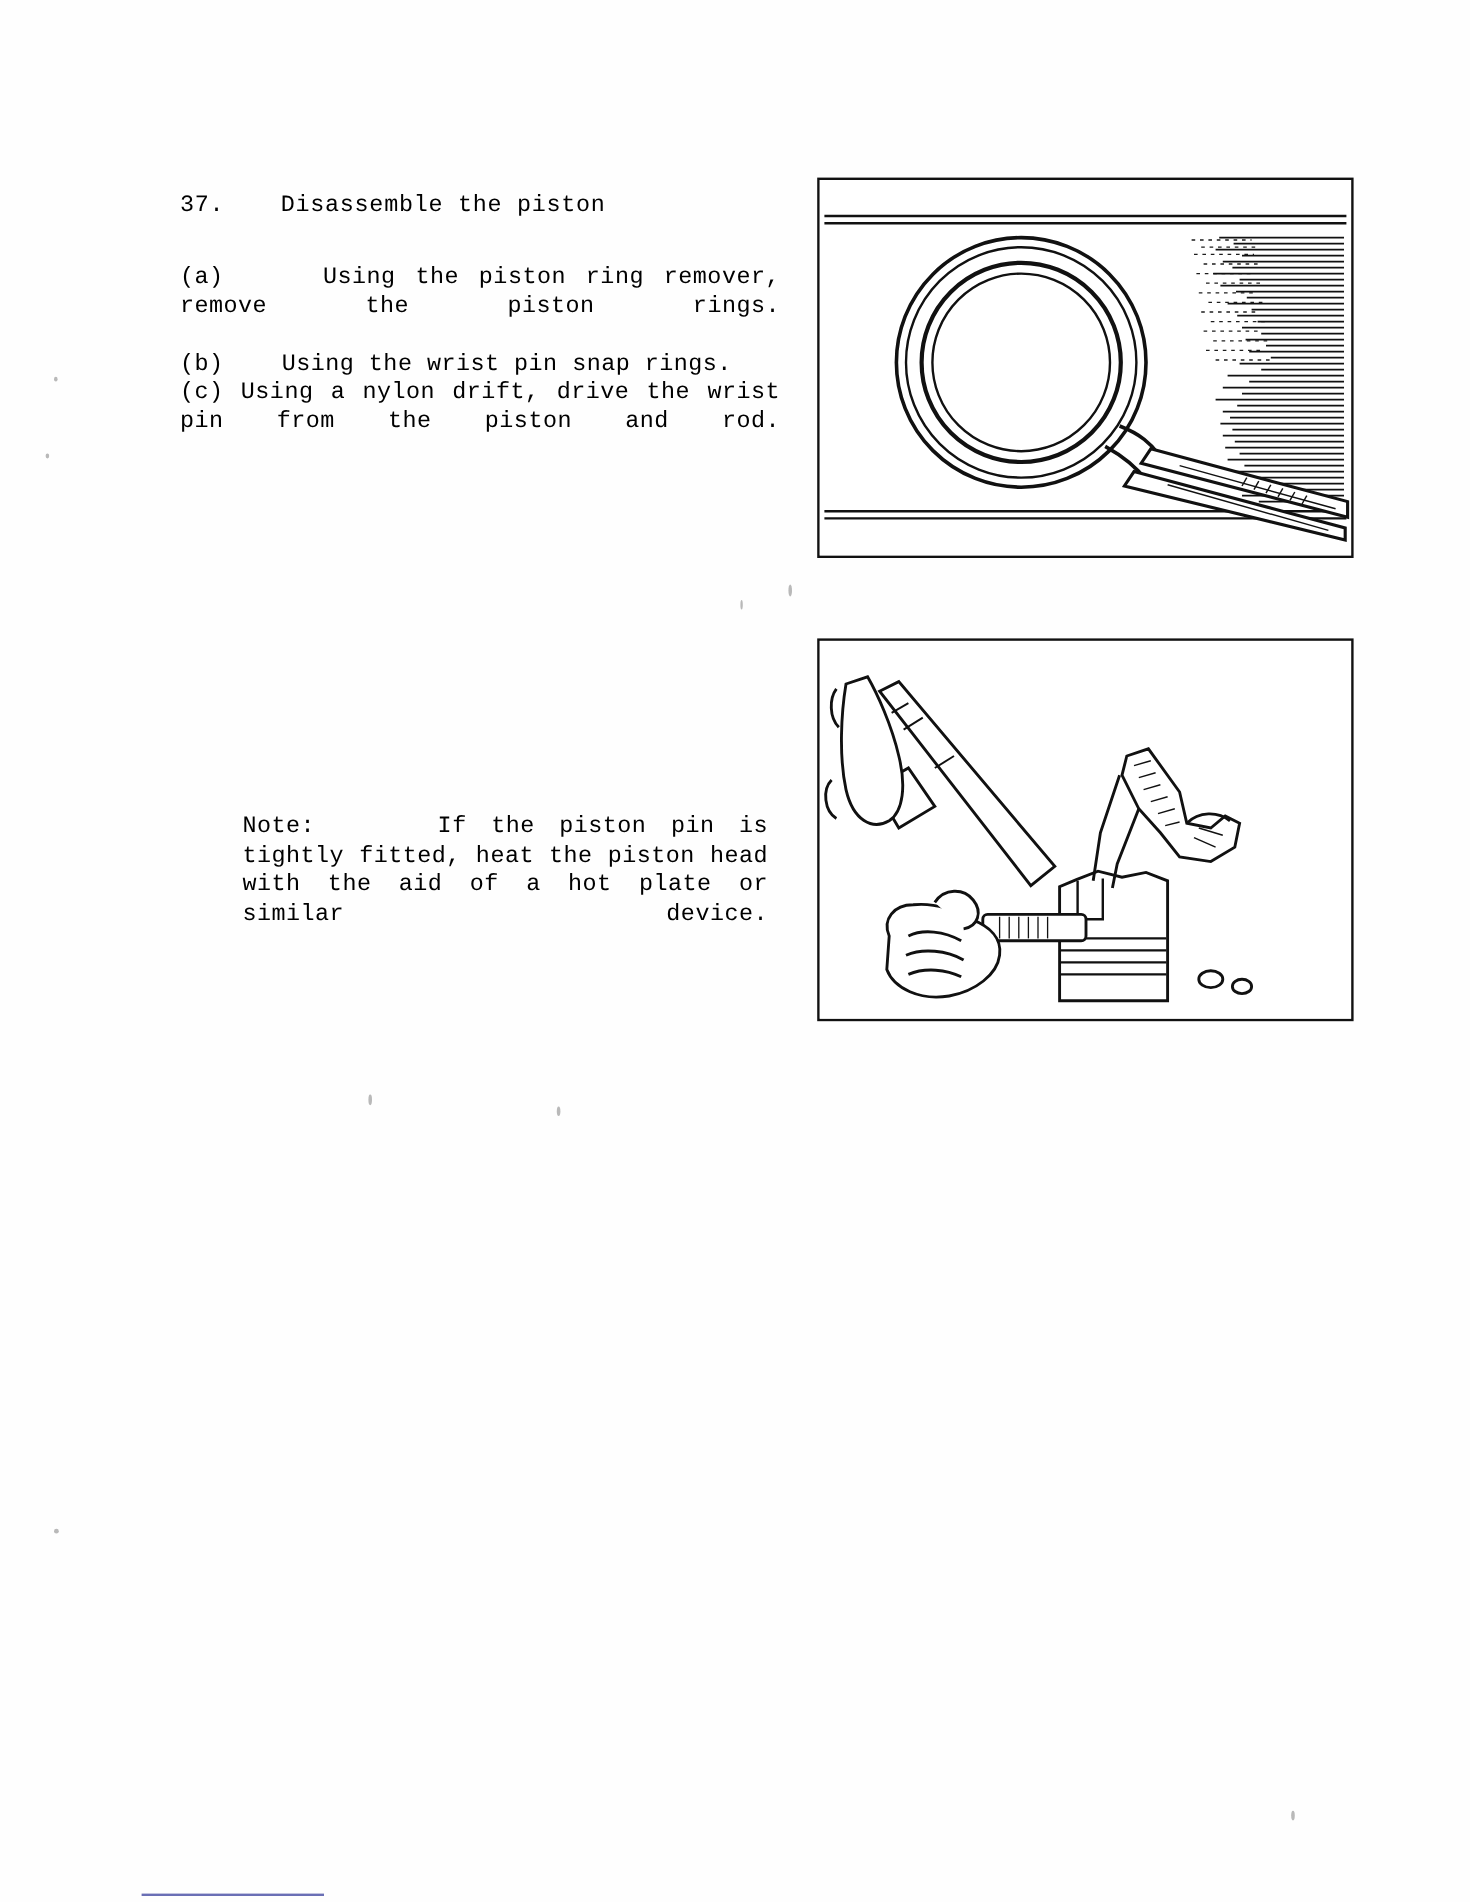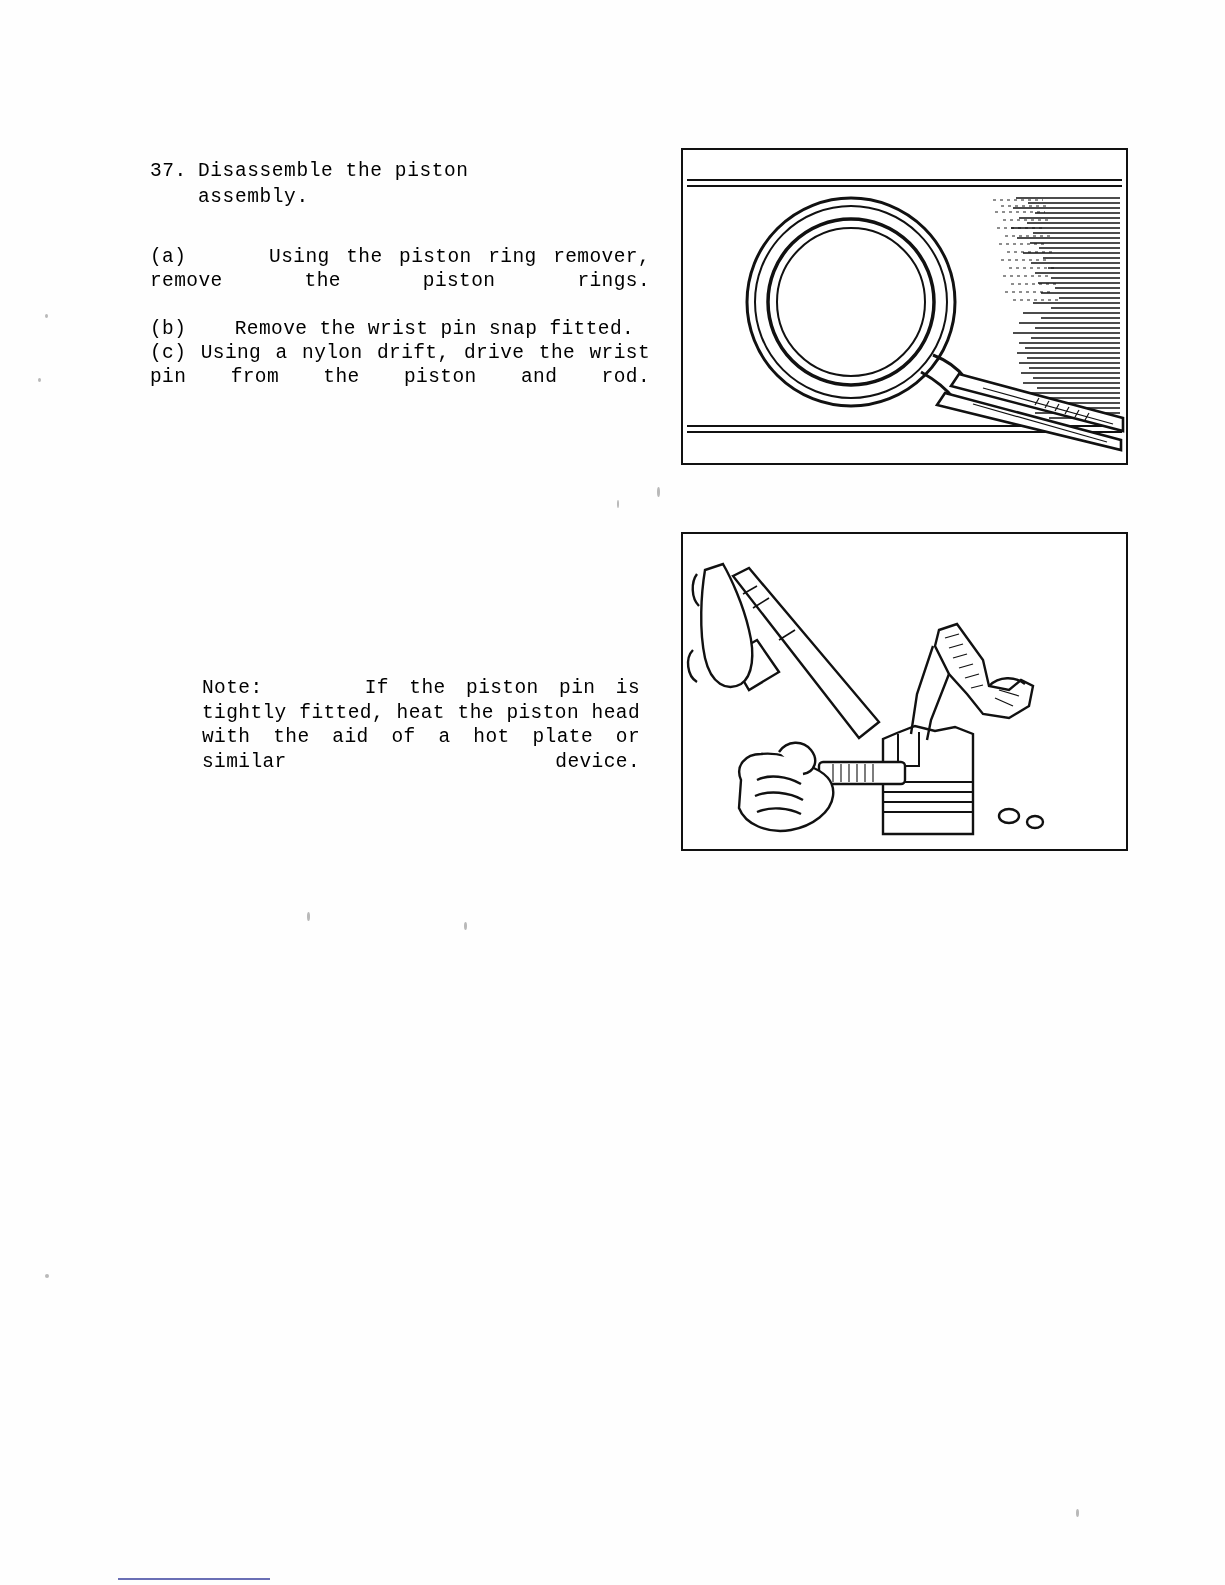--- a/index.html
+++ b/index.html
@@ -29,20 +29,21 @@
     top: 158px;
     width: 500px;
   }
 
   .step {
     display: flex;
     align-items: flex-start;
     font-size: 19.5px;
     line-height: 26px;
     letter-spacing: 0.6px;
+    gap: 36px;
   }
   .step-num {
     width: 48px;
     flex: 0 0 48px;
     font-size: 19.5px;
   }
   .step-text {
     flex: 1 1 auto;
   }
 
@@ -135,34 +136,33 @@
 <body>
 
 <div class="page">
 
   <div class="text-col">
 
     <div class="step">
       <div class="step-num">37.</div>
       <div class="step-text">
         <div>Disassemble the piston</div>
-        <div>assembly.</div>
       </div>
     </div>
 
     <div class="sub-block">
       <div class="sub-item jst">
         <span>(a)</span>
         <span>&nbsp;&nbsp;&nbsp;</span>
         <span>Using the piston ring remover, remove the piston rings.</span>
       </div>
       <div class="sub-item">
         <span>(b)</span>
         <span>&nbsp;&nbsp;</span>
-        <span>Remove the wrist pin snap fitted.</span>
+        <span>Using the wrist pin snap rings.</span>
       </div>
       <div class="sub-item jst">
         <span>(c)</span>
         <span>Using a nylon drift, drive the wrist pin from the piston and rod.</span>
       </div>
     </div>
   </div>
 
   <div class="note-block">
     <span>Note:</span>

